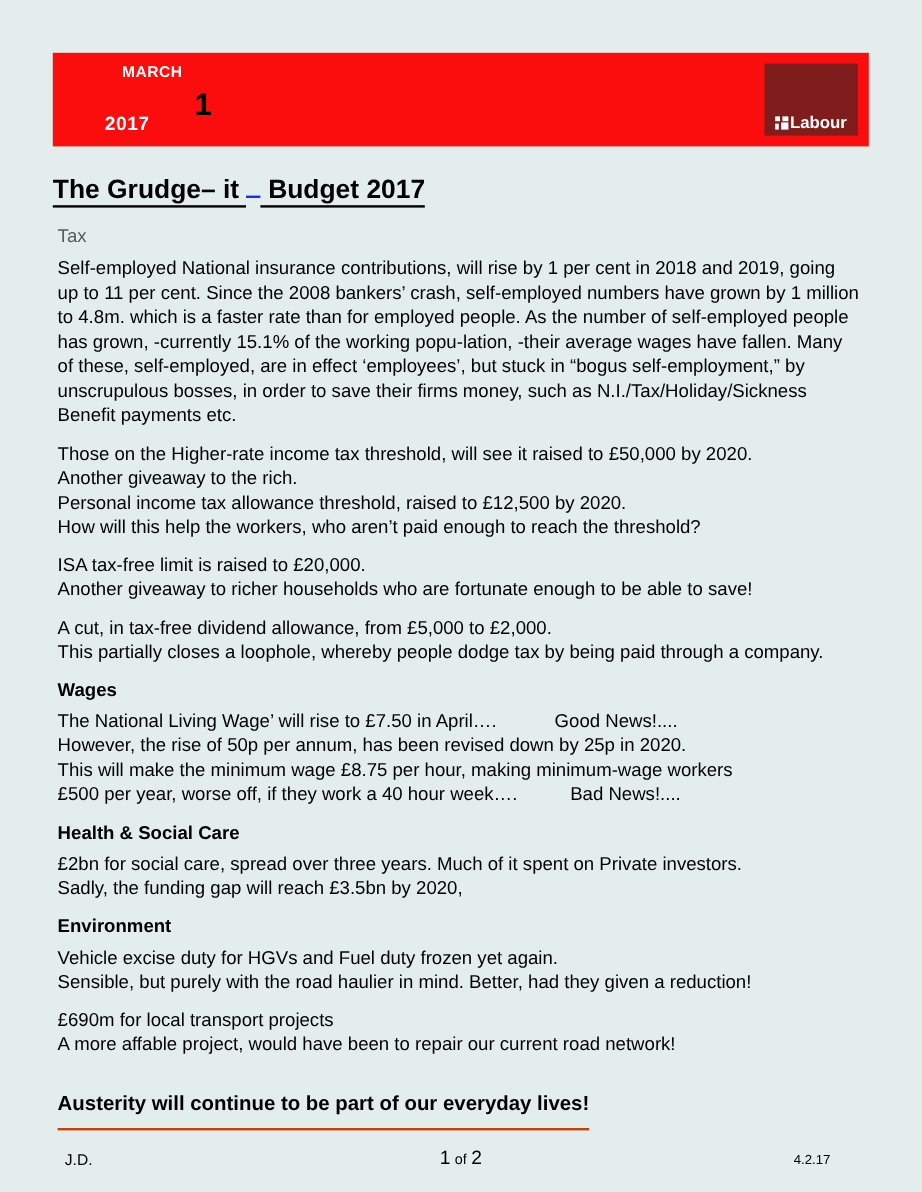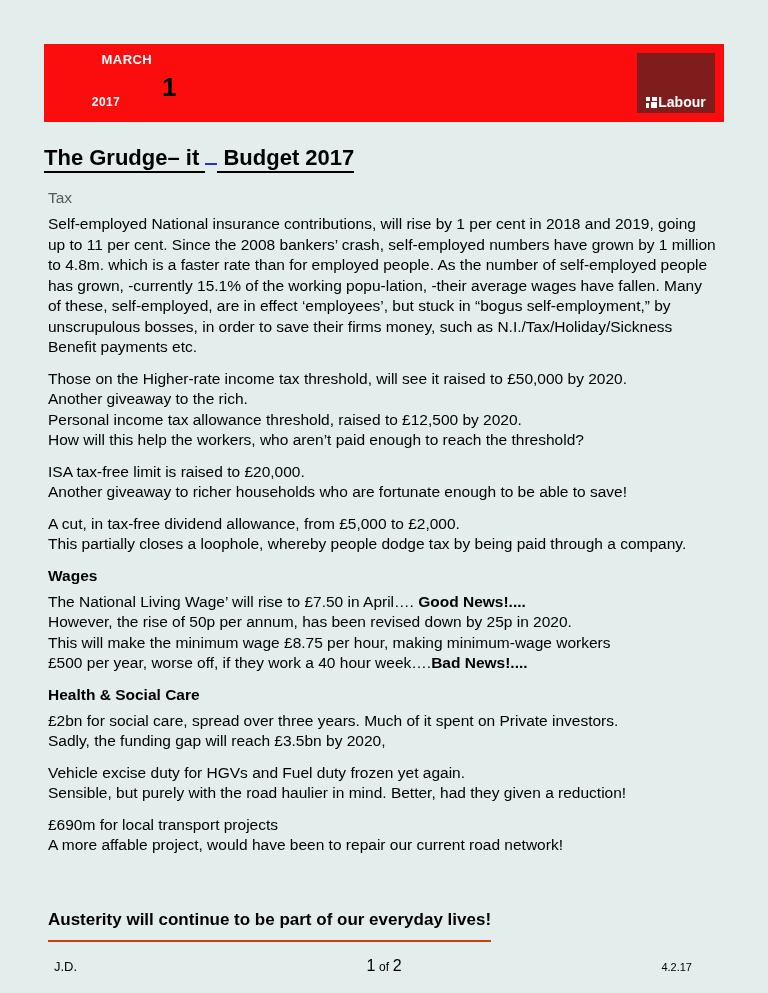--- a/index.html
+++ b/index.html
@@ -37,21 +37,21 @@
     letter-spacing: 0.4px;
     line-height: 1;
     text-align: right;
   }
   .masthead-year {
     position: absolute;
     left: 16px;
     top: 52px;
     width: 92px;
     color: #ffffff;
-    font-size: 12px;
+    font-size: 16px;
     font-weight: bold;
     letter-spacing: 0.4px;
     line-height: 1;
     text-align: center;
   }
   .masthead-issue {
     position: absolute;
     left: 118px;
     top: 30px;
     color: #000000;
@@ -149,21 +149,21 @@
   .sec-head.muted {
     color: #5a5a5a;
     font-weight: normal;
   }
   .para {
     font-size: 15.5px;
     line-height: 20.5px;
     margin: 0 0 11px 0;
     color: #000;
   }
-  .para b { font-weight: bold; }
+  .para b { font-weight: normal; margin-left: 44px; }
 
   
   .closing {
     position: absolute;
     left: 48px;
     top: 908px;
     font-size: 17px;
     font-weight: bold;
     line-height: 24px;
     color: #000;
@@ -235,20 +235,21 @@
   <p class="para" style="white-space:pre-line">A cut, in tax-free dividend allowance, from £5,000 to £2,000.
 This partially closes a loophole, whereby people dodge tax by being paid through a company.</p>
 
   <div class="sec-head">Wages</div>
   <p class="para"><span>The National Living Wage’ will rise to £7.50 in April…. </span><b>Good News!....</b><br><span>However, the rise of 50p per annum, has been revised down by 25p in 2020.</span><br><span>This will make the minimum wage £8.75 per hour, making minimum-wage workers</span><br><span>£500 per year, worse off, if they work a 40 hour week….</span><b>Bad News!....</b></p>
 
   <div class="sec-head">Health &amp; Social Care</div>
   <p class="para" style="white-space:pre-line">£2bn for social care, spread over three years. Much of it spent on Private investors.
 Sadly, the funding gap will reach £3.5bn by 2020,</p>
 
+  <div class="sec-head">Environment</div>
   <p class="para" style="white-space:pre-line">Vehicle excise duty for HGVs and Fuel duty frozen yet again.
 Sensible, but purely with the road haulier in mind. Better, had they given a reduction!</p>
   <p class="para" style="white-space:pre-line">£690m for local transport projects
 A more affable project, would have been to repair our current road network!</p>
 
 </div>
 
 <div class="closing"><span>Austerity will continue to be part of our everyday lives!</span></div>
 
 <div class="footer">

